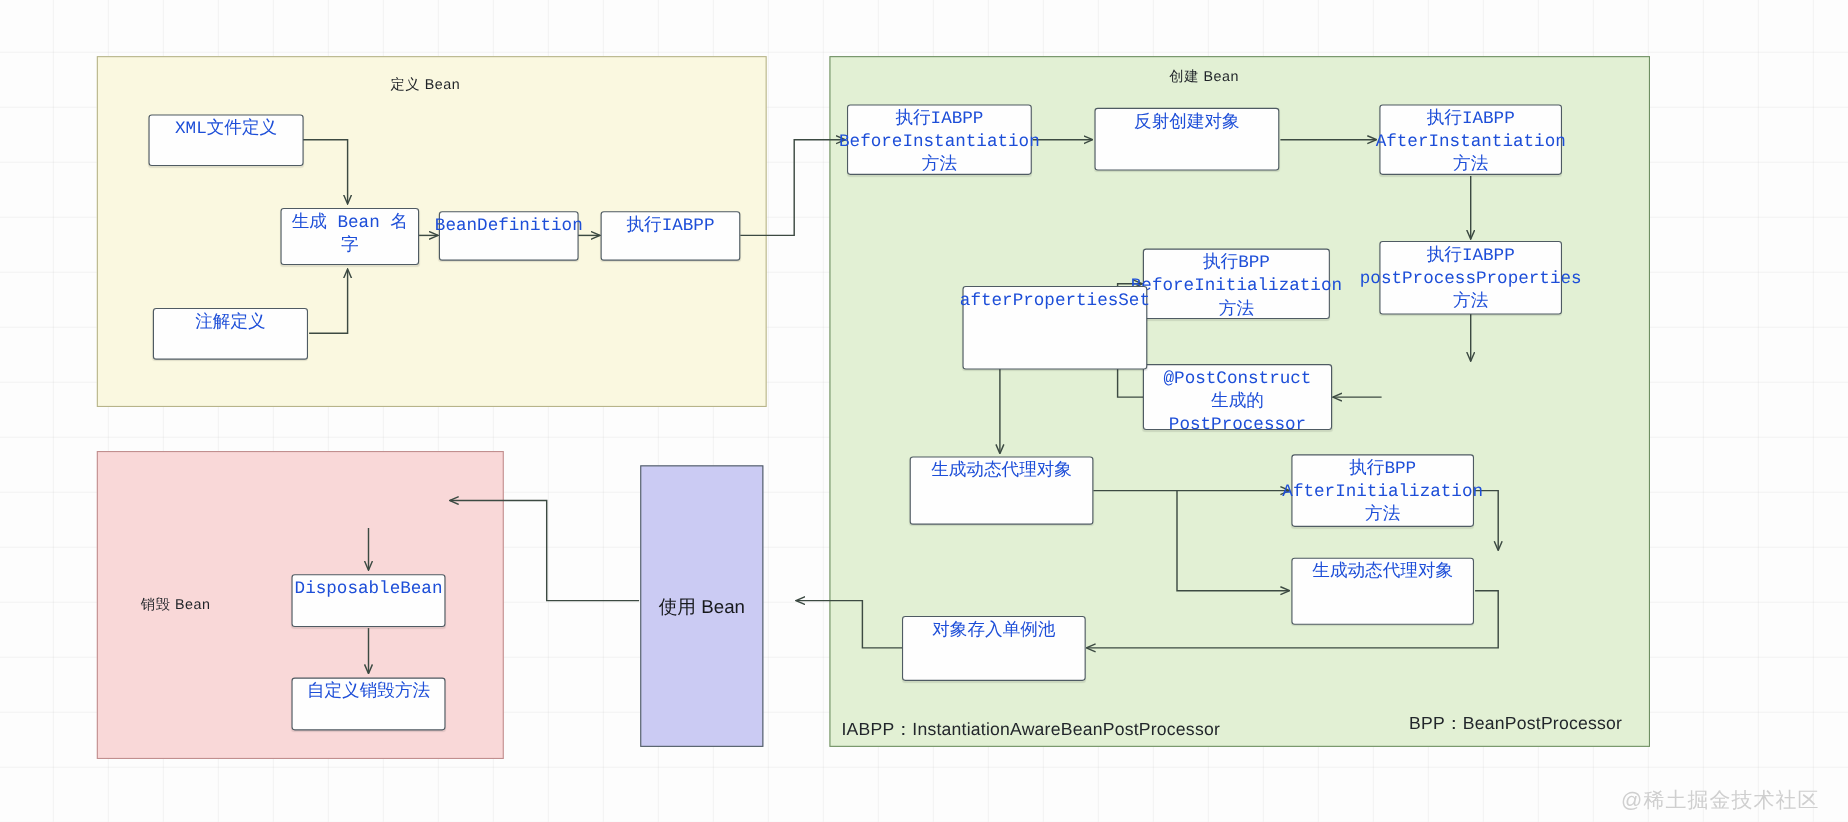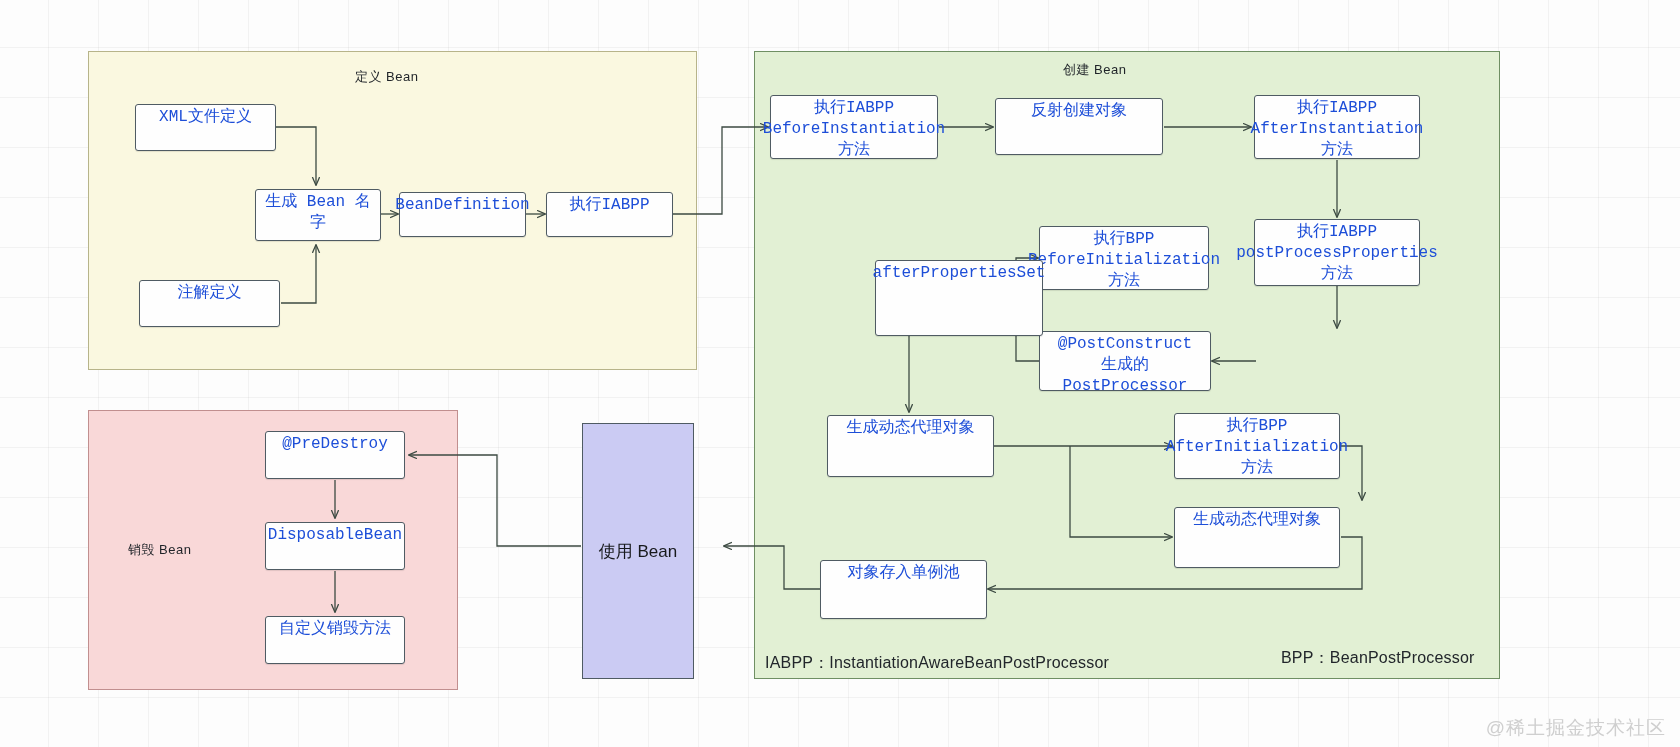--- a/index.html
+++ b/index.html
@@ -47,21 +47,21 @@
   .node span{display:block;white-space:pre-line;}
 
   .usebean{
     position:absolute;box-sizing:border-box;
     background:#cbcbf3;border:1px solid #4f5b63;
     display:flex;align-items:center;justify-content:center;
     font-size:17px;color:#17191c;
   }
 
   .watermark{
-    position:absolute;right:14px;bottom:6px;
+    position:absolute;right:26px;bottom:6px;
     font-size:19px;color:#cfcfcf;letter-spacing:1px;
     white-space:nowrap;
   }
 </style>
 </head>
 <body>
 
 <div id="canvas">
 
   <div class="group define" style="left:88px;top:51px;width:609px;height:319px;"></div>
@@ -179,23 +179,20 @@
 AfterInitialization
 方法</span>
   </div>
   <div class="node" style="left:1174px;top:507px;width:166px;height:61px;">
     <span>生成动态代理对象</span>
   </div>
   <div class="node" style="left:820px;top:560px;width:167px;height:59px;">
     <span>对象存入单例池</span>
   </div>
 
-  <div class="node" style="left:265px;top:431px;width:140px;height:48px;">
-    <span>@PreDestroy</span>
-  </div>
   <div class="node" style="left:265px;top:522px;width:140px;height:48px;">
     <span>DisposableBean</span>
   </div>
   <div class="node" style="left:265px;top:616px;width:140px;height:48px;">
     <span>自定义销毁方法</span>
   </div>
 
   <svg class="wires">
     <g fill="none" stroke="#3c4a42" stroke-width="1.3" marker-end="url(#ah)">
       <path d="M335,480 L335,518"></path>

